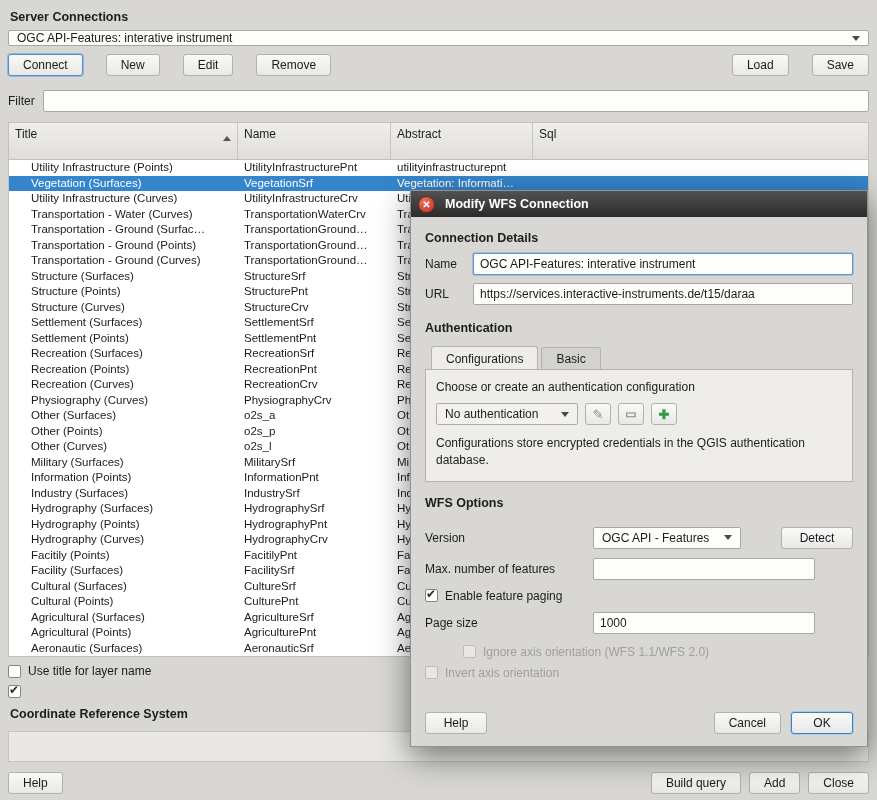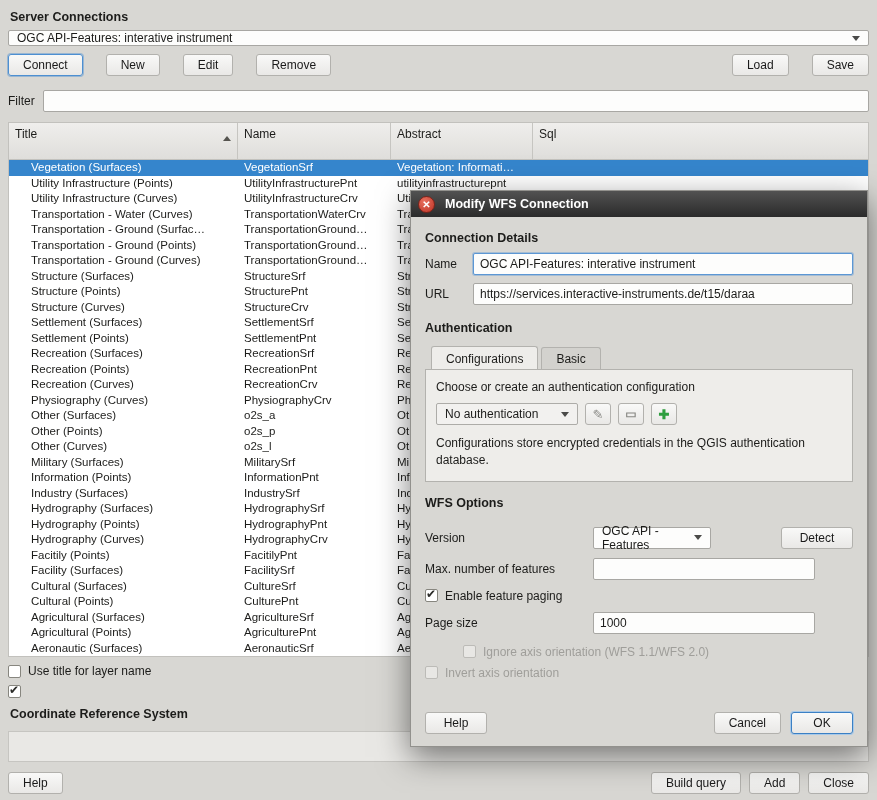--- a/index.html
+++ b/index.html
@@ -117,21 +117,21 @@
   .combo.small { width:142px; height:22px; background:#f2f1ef; border-color:#adaca8; }
   .icon-btn { width:26px; padding:2px 0; height:22px; }
   .icon-pencil { color:#8a8a86; font-size:13px; }
   .icon-minus { color:#8a8a86; font-size:12px; font-weight:bold; }
   .icon-plus { color:#2e9e3f; font-size:13px; font-weight:bold; }
   .auth-note { margin-top:10px; line-height:1.4; }
 
   
   .wrow { display:flex; align-items:center; margin-top:9px; }
   .wlabel { width:168px; flex:none; }
-  .combo.version { width:118px; }
+  .combo.version { width:148px; }
   .wrow .btn.detect { margin-left:auto; min-width:72px; }
   .winput { width:222px; }
 
   .modal-footer { margin-top:auto; display:flex; align-items:center; gap:10px; padding-top:10px; }
   .modal-footer .btn { min-width:62px; }
 </style>
 </head>
 <body>
 
 <div class="page">
@@ -168,30 +168,30 @@
           <span>Name</span>
         </div>
       <div class="th">
           <span>Abstract</span>
         </div>
       <div class="th">
           <span>Sql</span>
         </div>
     </div>
     <div class="tbody">
+        <div class="trow">
+          <div class="tcell c-title">Utility Infrastructure (Points)</div>
+          <div class="tcell c-name">UtilityInfrastructurePnt</div>
+          <div class="tcell c-abstract">utilityinfrastructurepnt</div>
+          <div class="tcell c-sql"></div>
+        </div>
         <div class="trow selected">
           <div class="tcell c-title">Vegetation (Surfaces)</div>
           <div class="tcell c-name">VegetationSrf</div>
           <div class="tcell c-abstract">Vegetation: Informati…</div>
-          <div class="tcell c-sql"></div>
-        </div>
-        <div class="trow">
-          <div class="tcell c-title">Utility Infrastructure (Points)</div>
-          <div class="tcell c-name">UtilityInfrastructurePnt</div>
-          <div class="tcell c-abstract">utilityinfrastructurepnt</div>
           <div class="tcell c-sql"></div>
         </div>
         <div class="trow">
           <div class="tcell c-title">Utility Infrastructure (Curves)</div>
           <div class="tcell c-name">UtilityInfrastructureCrv</div>
           <div class="tcell c-abstract">Utilit</div>
           <div class="tcell c-sql"></div>
         </div>
         <div class="trow">
           <div class="tcell c-title">Transportation - Water (Curves)</div>

